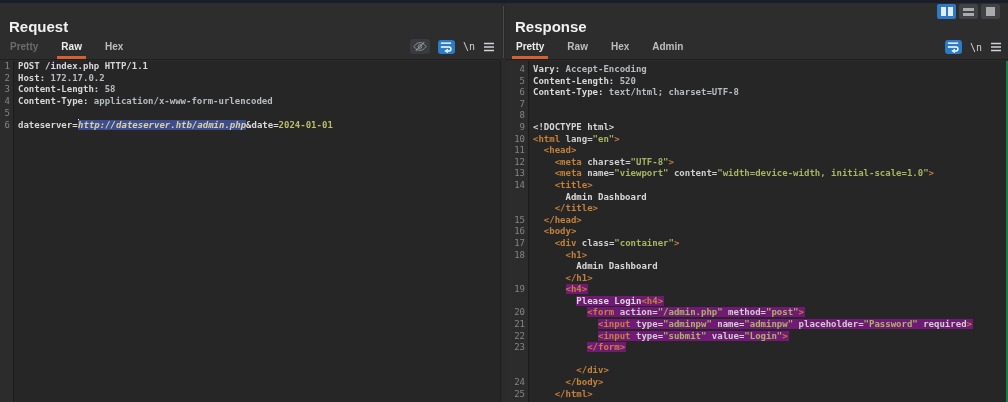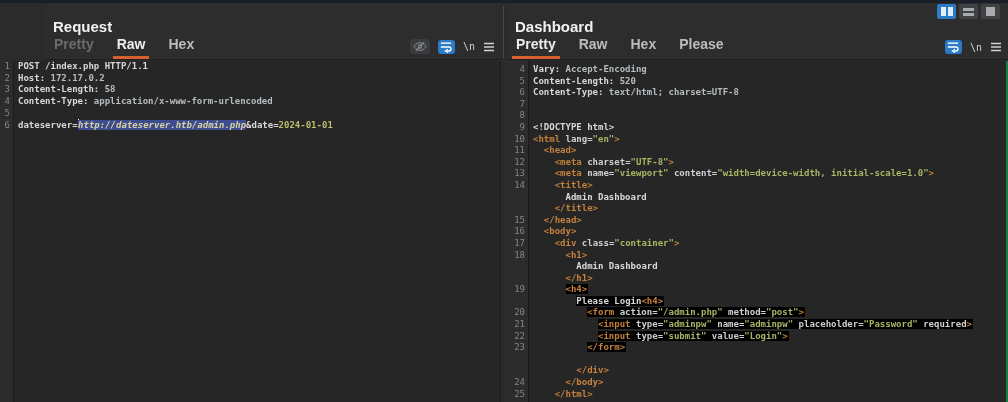--- a/index.html
+++ b/index.html
@@ -11,29 +11,29 @@
   
   .layout-switcher { position: absolute; top: 4px; right: 8px; display: flex; gap: 3px; z-index: 5; }
   .lbtn { width: 19px; height: 15px; border-radius: 2px; display: flex; align-items: center; justify-content: center; gap: 2px; background: #404245; }
   .lbtn.active { background: #2b7bc7; }
   .lbtn .vbar { width: 5px; height: 9px; background: #e3edf7; }
   .lbtn .hbar-wrap { display: flex; flex-direction: column; gap: 2px; }
   .lbtn .hbar { width: 11px; height: 3px; background: #a9abad; }
   .lbtn .sq { width: 9px; height: 9px; background: #a9abad; }
 
   .panel { position: absolute; top: 3px; bottom: 0; }
-  .panel.request  { left: 0; width: 501px; padding-left: 44px; }
+  .panel.request  { left: 0; width: 501px; }
   .panel.response { left: 506px; width: 502px; }
   .divider-line { position: absolute; left: 503px; top: 6px; height: 52px; width: 1px; background: #47494b; }
 
   .panel-header { position: relative; height: 57px; background: #2d2d2d; border-bottom: 1px solid #1f1f1f; }
   .panel-title { position: absolute; left: 9px; top: 15px; font-size: 15px; font-weight: bold; color: #f1f1f1; }
 
   .tabs { position: absolute; left: 7px; bottom: 0; display: flex; }
-  .tab { font-size: 14px; font-weight: 600; color: #bdbdbd; padding: 4px 3px 7px 3px; margin-right: 17px; position: relative; cursor: default; }
+  .tab { font-size: 10px; font-weight: 600; color: #bdbdbd; padding: 4px 3px 7px 3px; margin-right: 17px; position: relative; cursor: default; }
   .tab.active { color: #ededed; }
   .tab.active::after { content: ""; position: absolute; left: -1px; right: -1px; bottom: 0; height: 3px; background: #d4612f; }
   .tab.disabled { color: #6c6c6c; }
 
   .tab-icons { position: absolute; right: 6px; bottom: 5px; display: flex; align-items: center; gap: 8px; }
   .icon-btn { display: flex; align-items: center; justify-content: center; }
   .btn-eye { width: 20px; height: 15px; background: #393b3e; border-radius: 3px; }
   .btn-wrap { width: 17px; height: 14px; background: #2b7bc7; border-radius: 3px; }
   .nl-label { font-family: "DejaVu Sans Mono", monospace; font-size: 10px; color: #cfd2d6; }
 
@@ -54,21 +54,21 @@
 
   
   .p { color: #d8d8d8; }            
   .h { color: #d8d8d8; }            
   .w { color: #b6bcc0; }            
   .v { color: #b9be6c; }            
   .t { color: #c4813d; }            
   .a { color: #cfcfcf; }            
   .s { color: #a9b464; }            
   .vs { color: #d9d2a0; background: #3c4c8f; font-style: italic; } 
-  .selspan { background: #000000; padding-right: 1px; }
+  .selspan { background: #701a75; padding-right: 1px; }
   .caret { display: inline-block; width: 0; border-left: 1.5px solid #ffffff; height: 10px; vertical-align: -1px; margin-right: -0.5px; }
 
   svg { display: block; }
 </style>
 </head>
 <body>
 
 <div class="top-strip"></div>
 
 <div class="layout-switcher">
@@ -121,26 +121,26 @@
     </div>
   </div>
   <div class="editor">
     <div class="gutter-bg"></div>
     <div class="code-lines"><div class="row"><span class="ln">1</span><span class="code"><span class="p">POST /index.php HTTP/1.1</span></span></div><div class="row"><span class="ln">2</span><span class="code"><span class="h">Host: </span><span class="w">172.17.0.2</span></span></div><div class="row"><span class="ln">3</span><span class="code"><span class="h">Content-Length: </span><span class="w">58</span></span></div><div class="row"><span class="ln">4</span><span class="code"><span class="h">Content-Type: </span><span class="w">application/x-www-form-urlencoded</span></span></div><div class="row"><span class="ln">5</span><span class="code"></span></div><div class="row"><span class="ln">6</span><span class="code"><span class="p">dateserver=</span><span class="caret"></span><span class="vs">http://dateserver.htb/admin.php</span><span class="p">&amp;date=</span><span class="v">2024-01-01</span></span></div></div>
   </div>
 </section>
 
 <section class="panel response">
   <div class="panel-header">
-    <div class="panel-title">Dashboard</div>
+    <div class="panel-title">Response</div>
     <div class="tabs">
         <div class="tab active">Pretty</div>
         <div class="tab inactive">Raw</div>
         <div class="tab inactive">Hex</div>
-        <div class="tab inactive">Please</div>
+        <div class="tab inactive">Admin</div>
       </div>
     <div class="tab-icons">
       <div class="icon-btn btn-wrap">
         <svg viewBox="0 0 14 14" width="12" height="12">
           <path d="M1 2.5h12" stroke="#fff" stroke-width="1.6" fill="none"></path>
           <path d="M1 7h9.5a2.3 2.3 0 0 1 0 4.6H8" stroke="#fff" stroke-width="1.6" fill="none"></path>
           <path d="M9.3 9.5 L6.2 11.6 L9.3 13.5" fill="none" stroke="#fff" stroke-width="1.3"></path>
         </svg>
       </div>
       <div class="icon-btn nl-label">\n</div>

